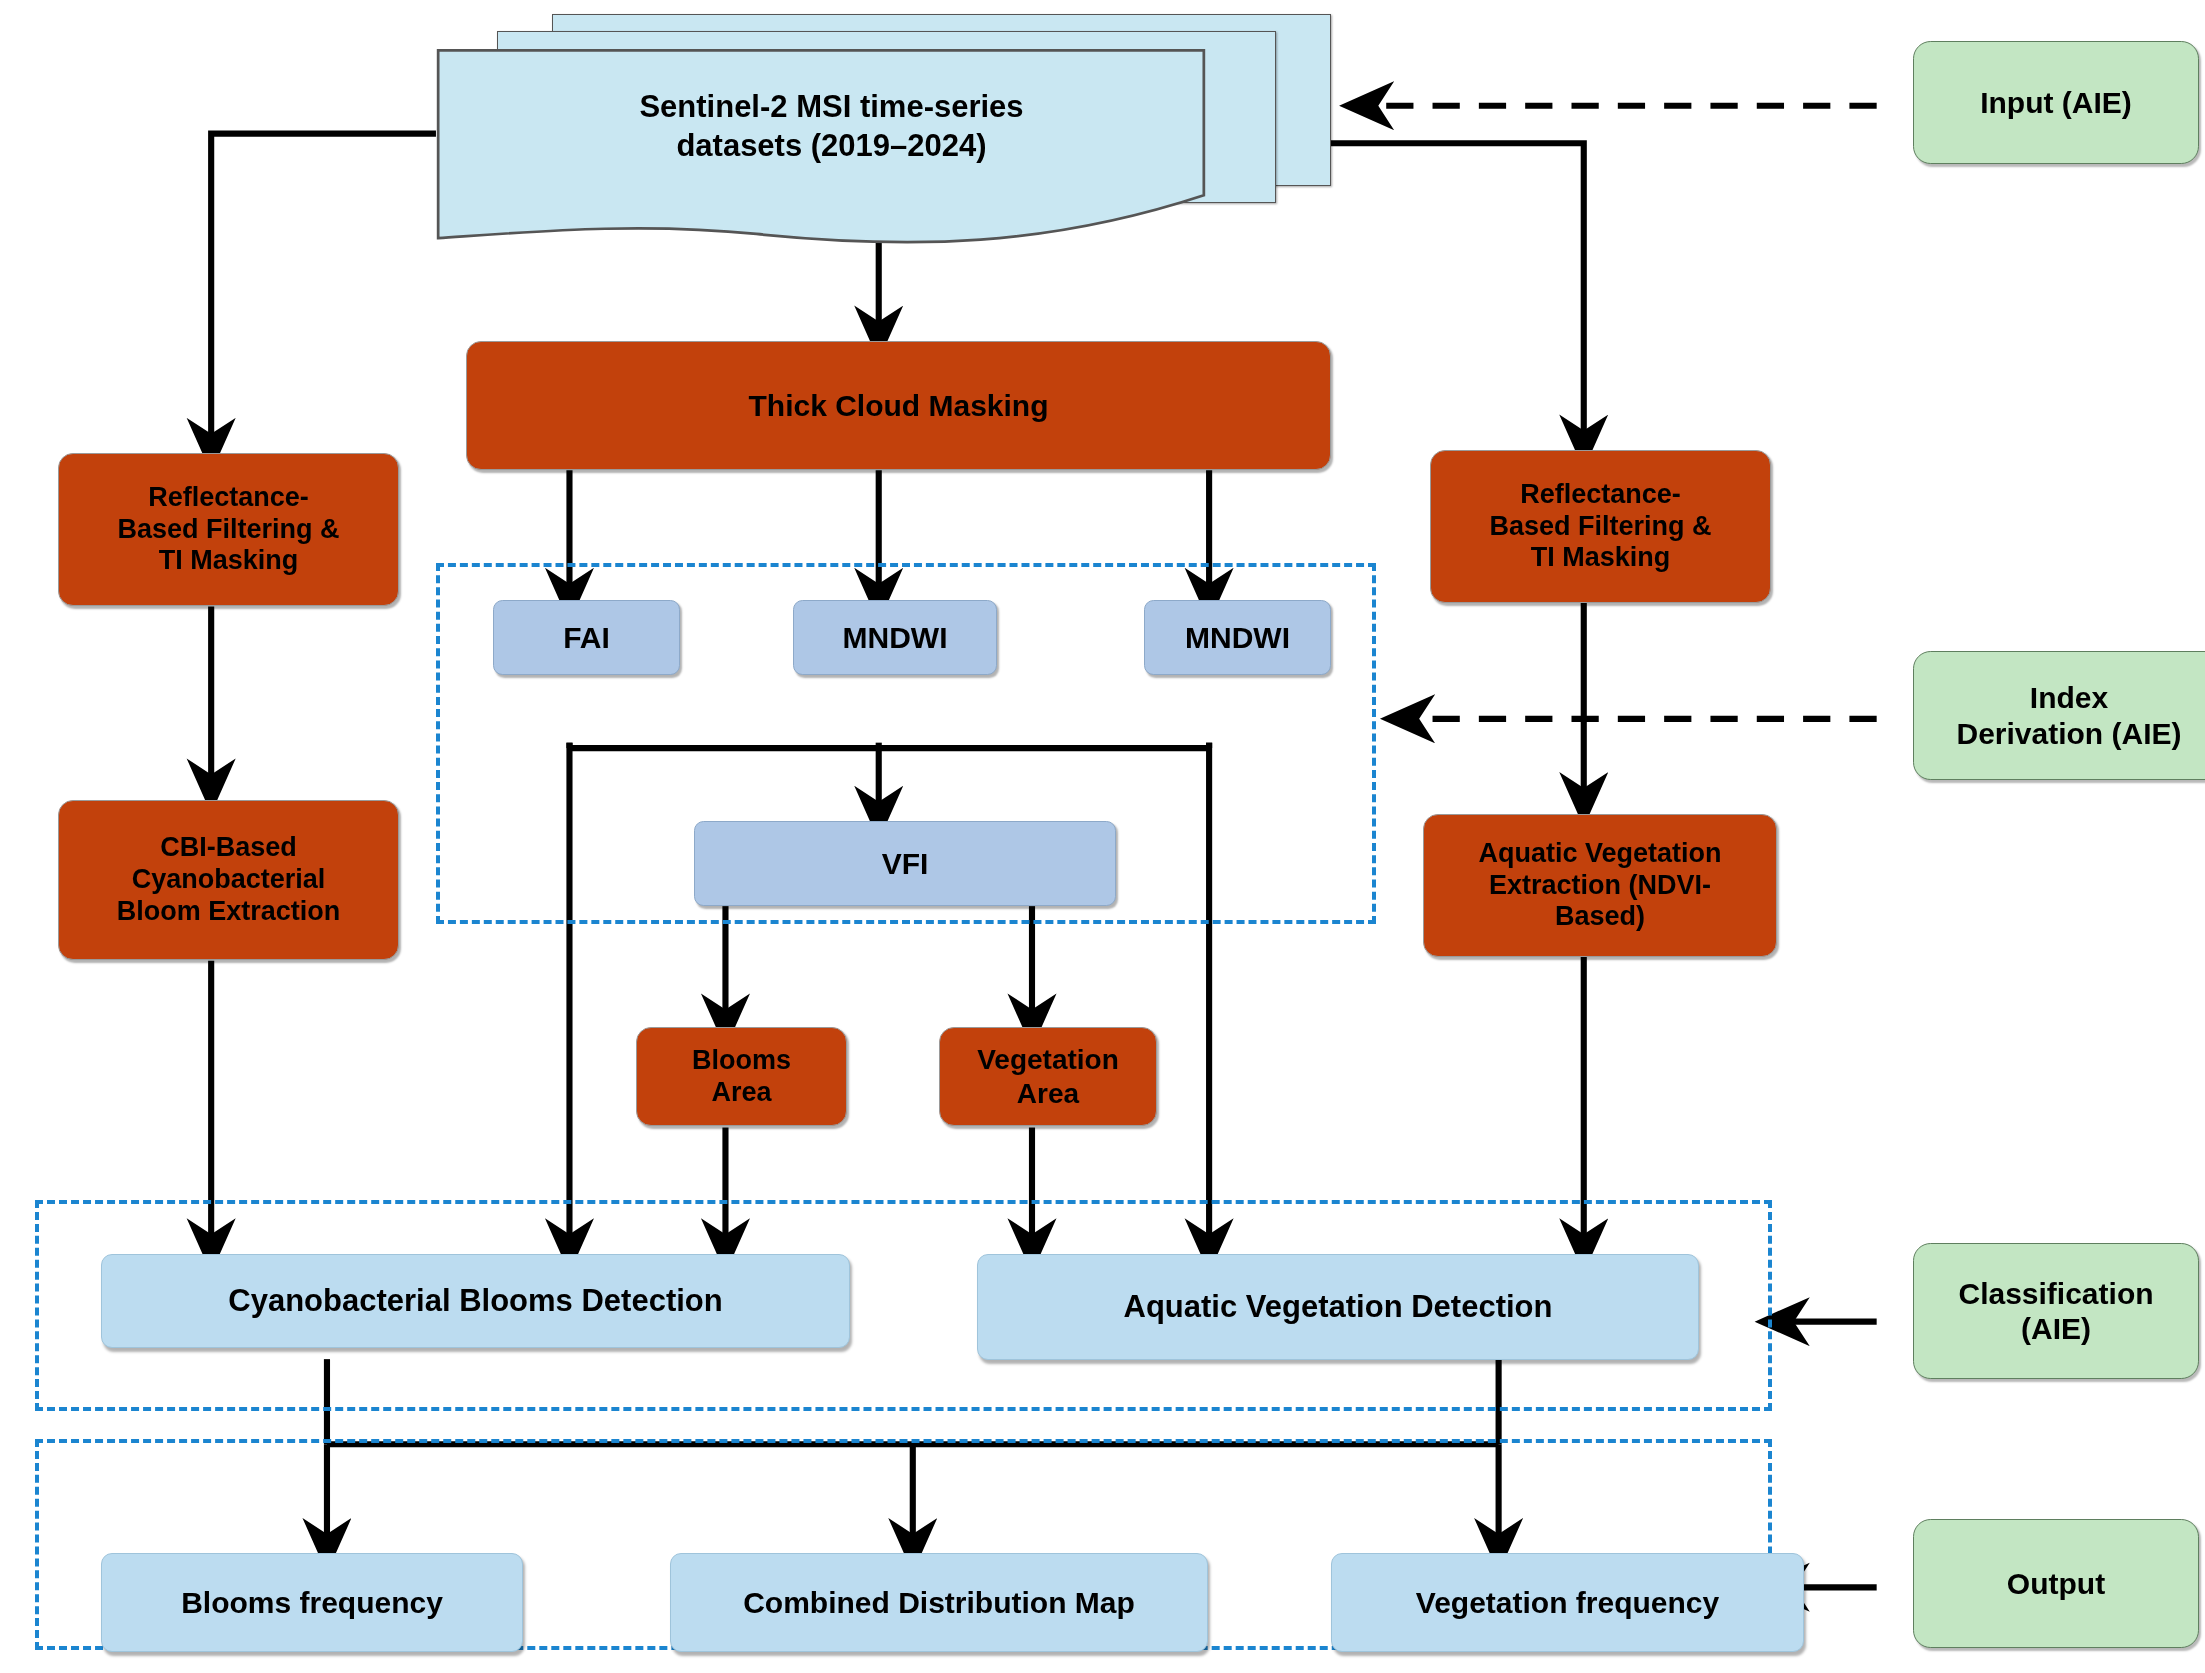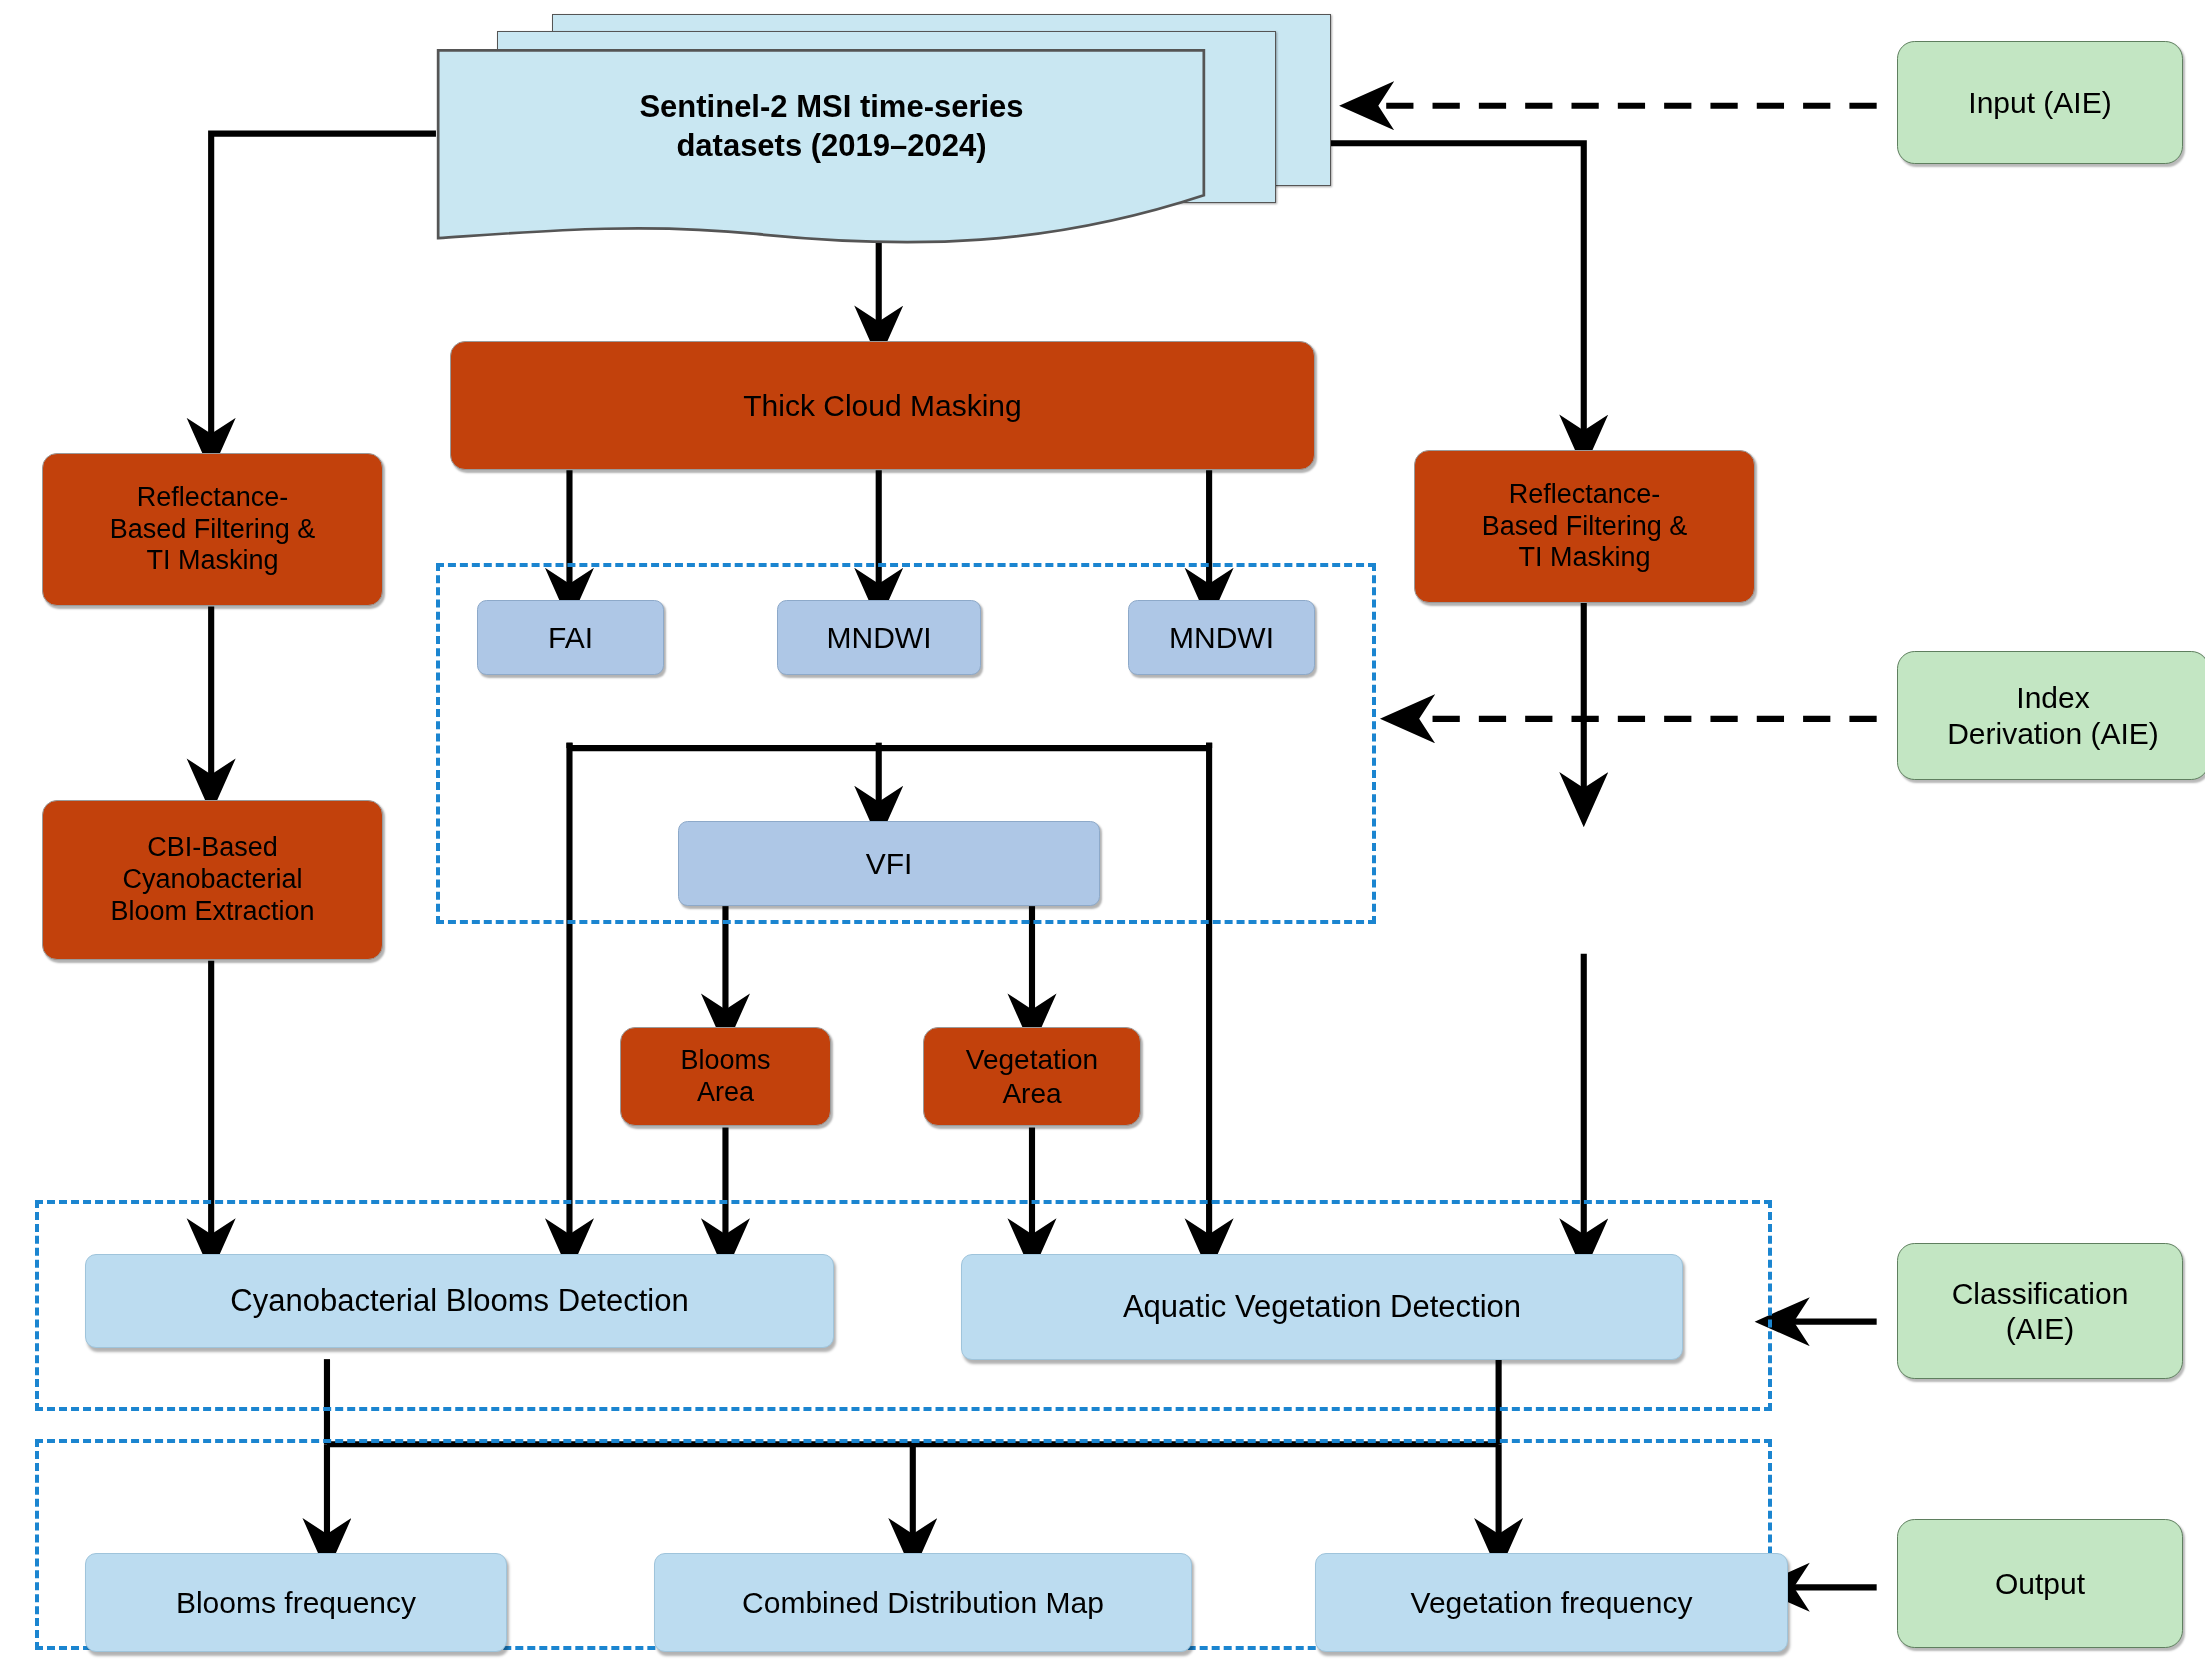--- a/index.html
+++ b/index.html
@@ -1,22 +1,22 @@
 <!DOCTYPE html>
 <html style="font-size:11px"><head>
 <meta charset="utf-8">
 <style>
   html,body{margin:0;padding:0;background:#fff;}
   body{font-family:"Liberation Sans",sans-serif;}
   #stage{position:relative;width:2205px;height:1674px;background:#fff;overflow:hidden;}
   svg#wires{position:absolute;left:0;top:0;width:2205px;height:1674px;pointer-events:none;}
 
   .node{position:absolute;box-sizing:border-box;display:flex;align-items:center;
-        justify-content:center;text-align:center;font-weight:normal;color:#000;
-        line-height:1.18;padding:2.7px 6.8px;}
+        justify-content:center;text-align:center;font-weight:bold;color:#000;
+        line-height:1.18;padding:2.7px 6.8px;margin-left:16px;}
 
   .proc{background:#c2410c;border:1.4px solid #9a9a9a;border-radius:15px;
         box-shadow:2px 2.7px 2px rgba(0,0,0,.30);}
   .index{background:#aec7e6;border:1.4px solid #8da9c9;border-radius:9.5px;
          box-shadow:2px 2.7px 2px rgba(0,0,0,.30);}
   .detect{background:#bcdcf0;border:1.4px solid #9fc4db;border-radius:11px;
           box-shadow:2px 3.4px 2.7px rgba(0,0,0,.30);}
   .outbox{background:#bcdcf0;border:1.4px solid #9fc4db;border-radius:11px;
           box-shadow:2px 3.4px 2.7px rgba(0,0,0,.30);}
   .green{background:#c3e6c3;border:1.4px solid #5f7f5f;border-radius:17.7px;
@@ -131,20 +131,25 @@
     <span>Cyanobacterial</span>
     <span>Bloom Extraction</span>
   </div>
 
   <div class="node proc" style="left:1414px;top:450px;width:341px;height:153px;font-size:27px;flex-direction:column;">
     <span>Reflectance-</span>
     <span>Based Filtering &amp;</span>
     <span>TI Masking</span>
   </div>
 
+  <div class="node proc" style="left:1407px;top:814px;width:354px;height:143px;font-size:27px;flex-direction:column;">
+    <span>Aquatic Vegetation</span>
+    <span>Extraction (NDVI-</span>
+    <span>Based)</span>
+  </div>
 
   <div class="node index" style="left:477px;top:600px;width:187px;height:75px;font-size:30px;">
     <span>FAI</span>
   </div>
   <div class="node index" style="left:777px;top:600px;width:204px;height:75px;font-size:30px;">
     <span>MNDWI</span>
   </div>
   <div class="node index" style="left:1128px;top:600px;width:187px;height:75px;font-size:30px;">
     <span>MNDWI</span>
   </div>

